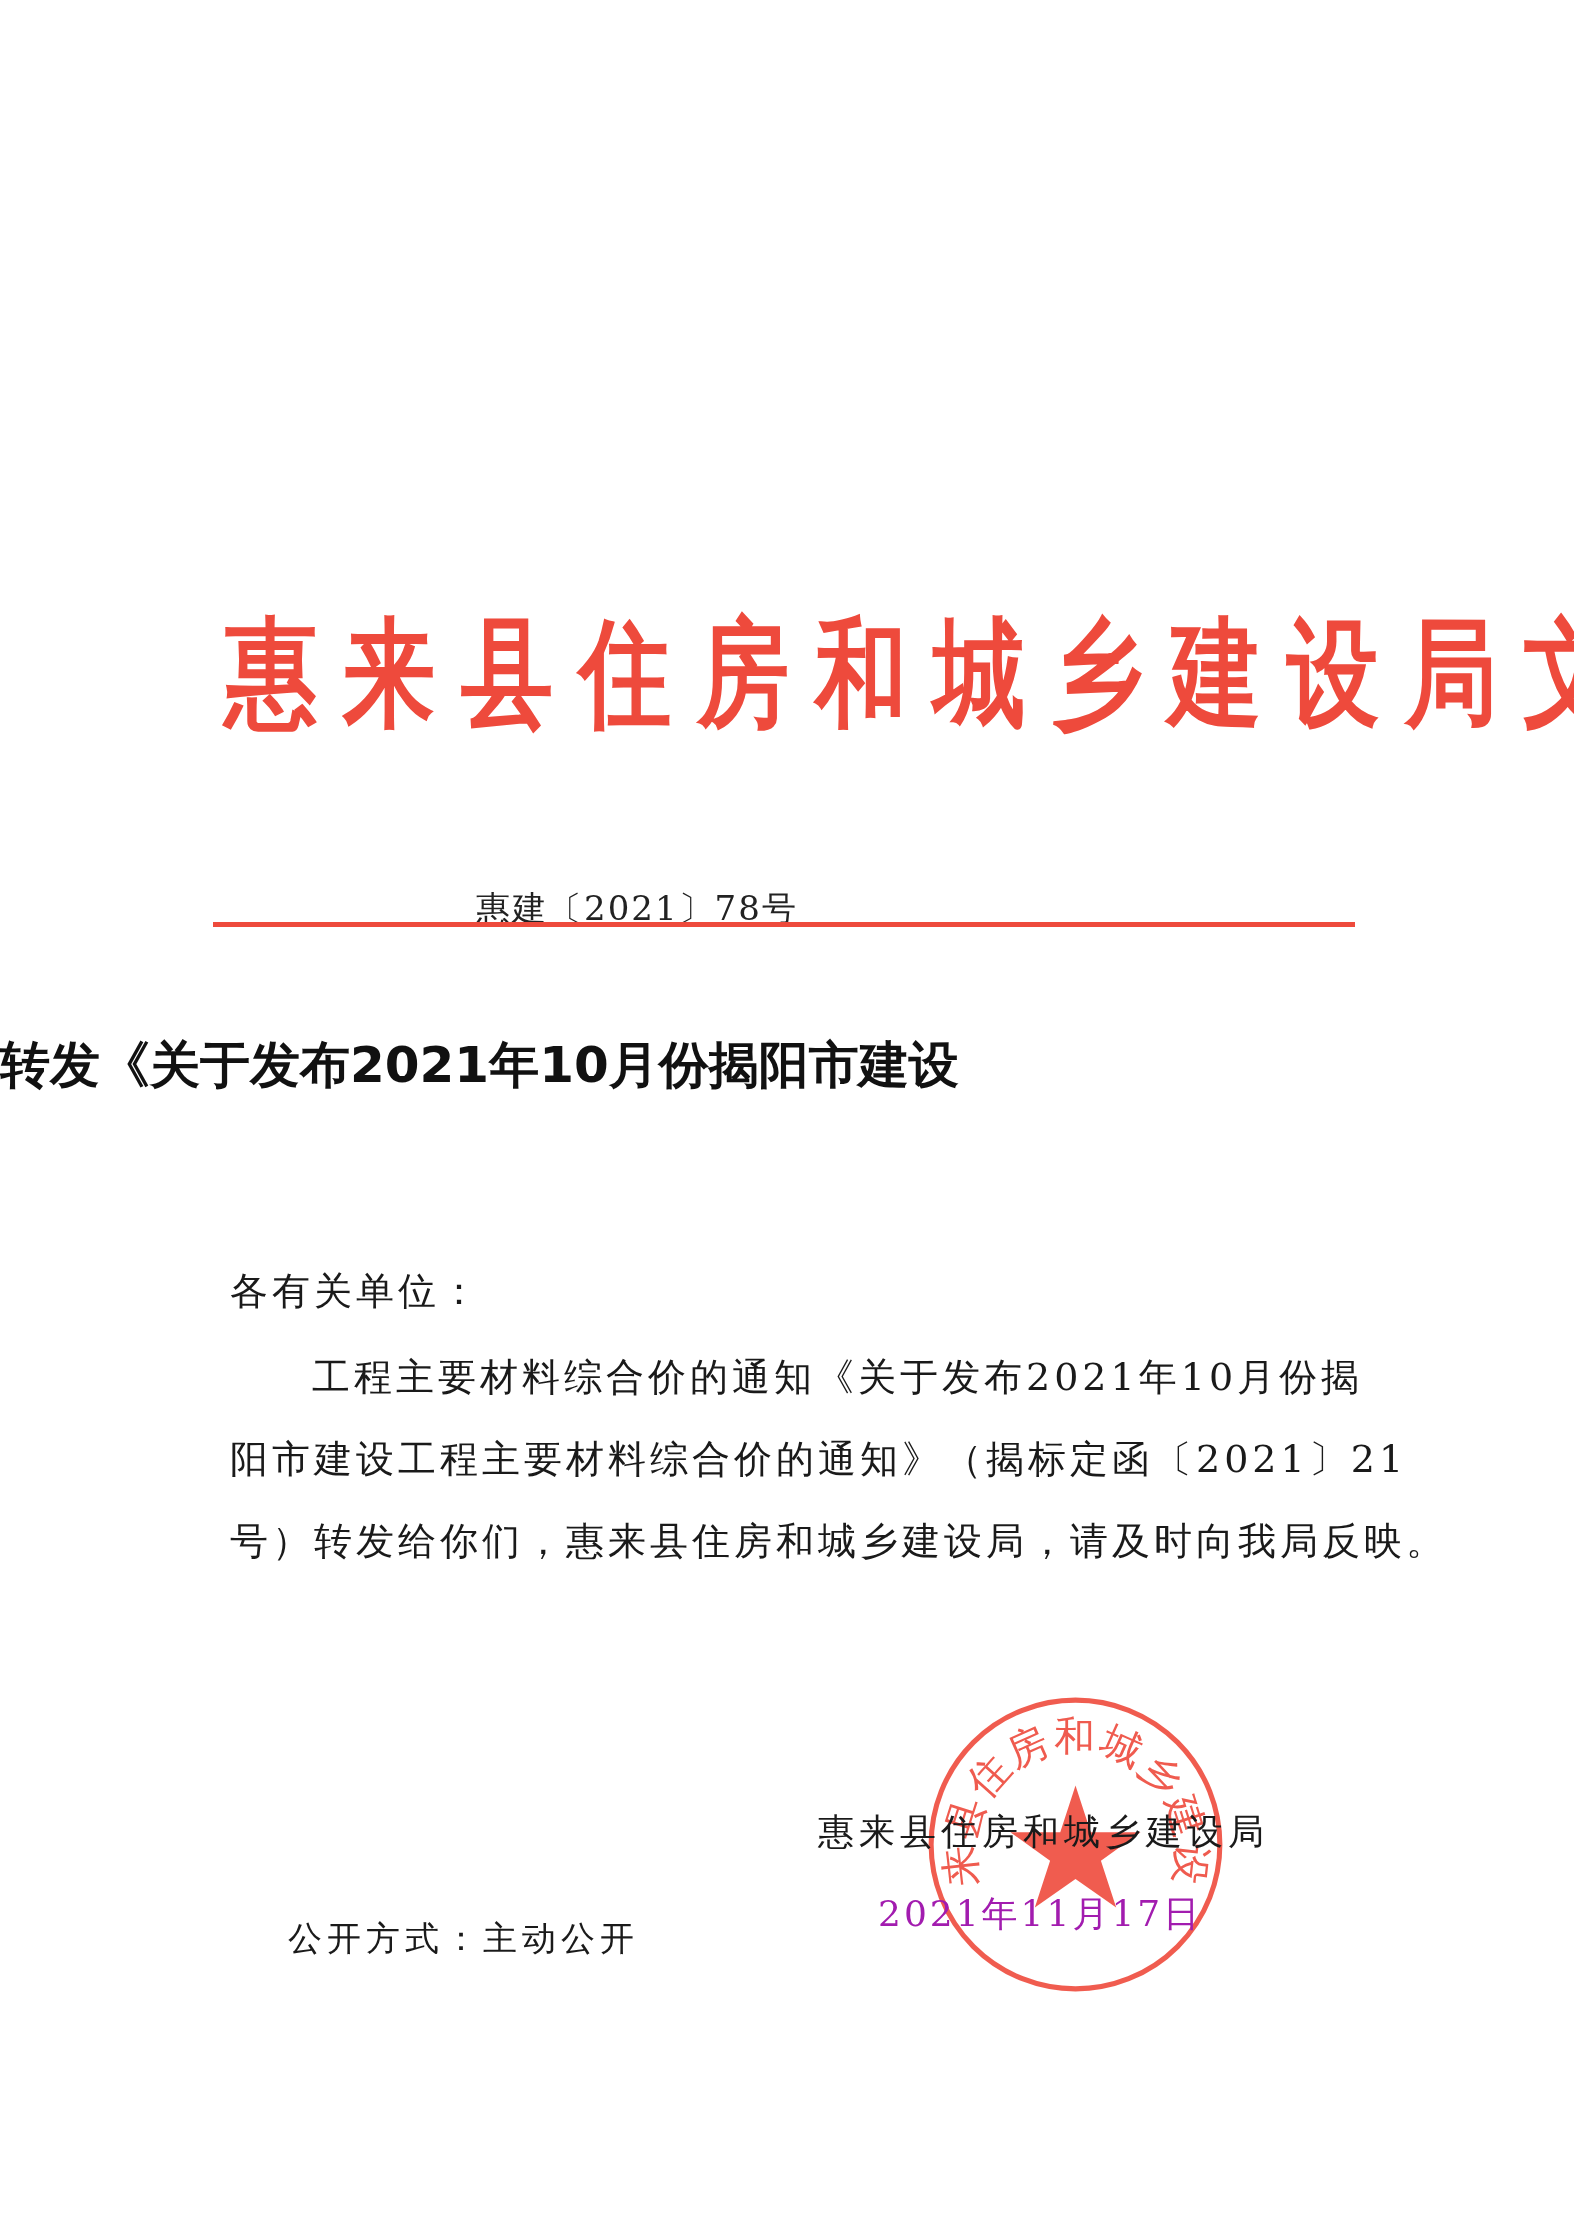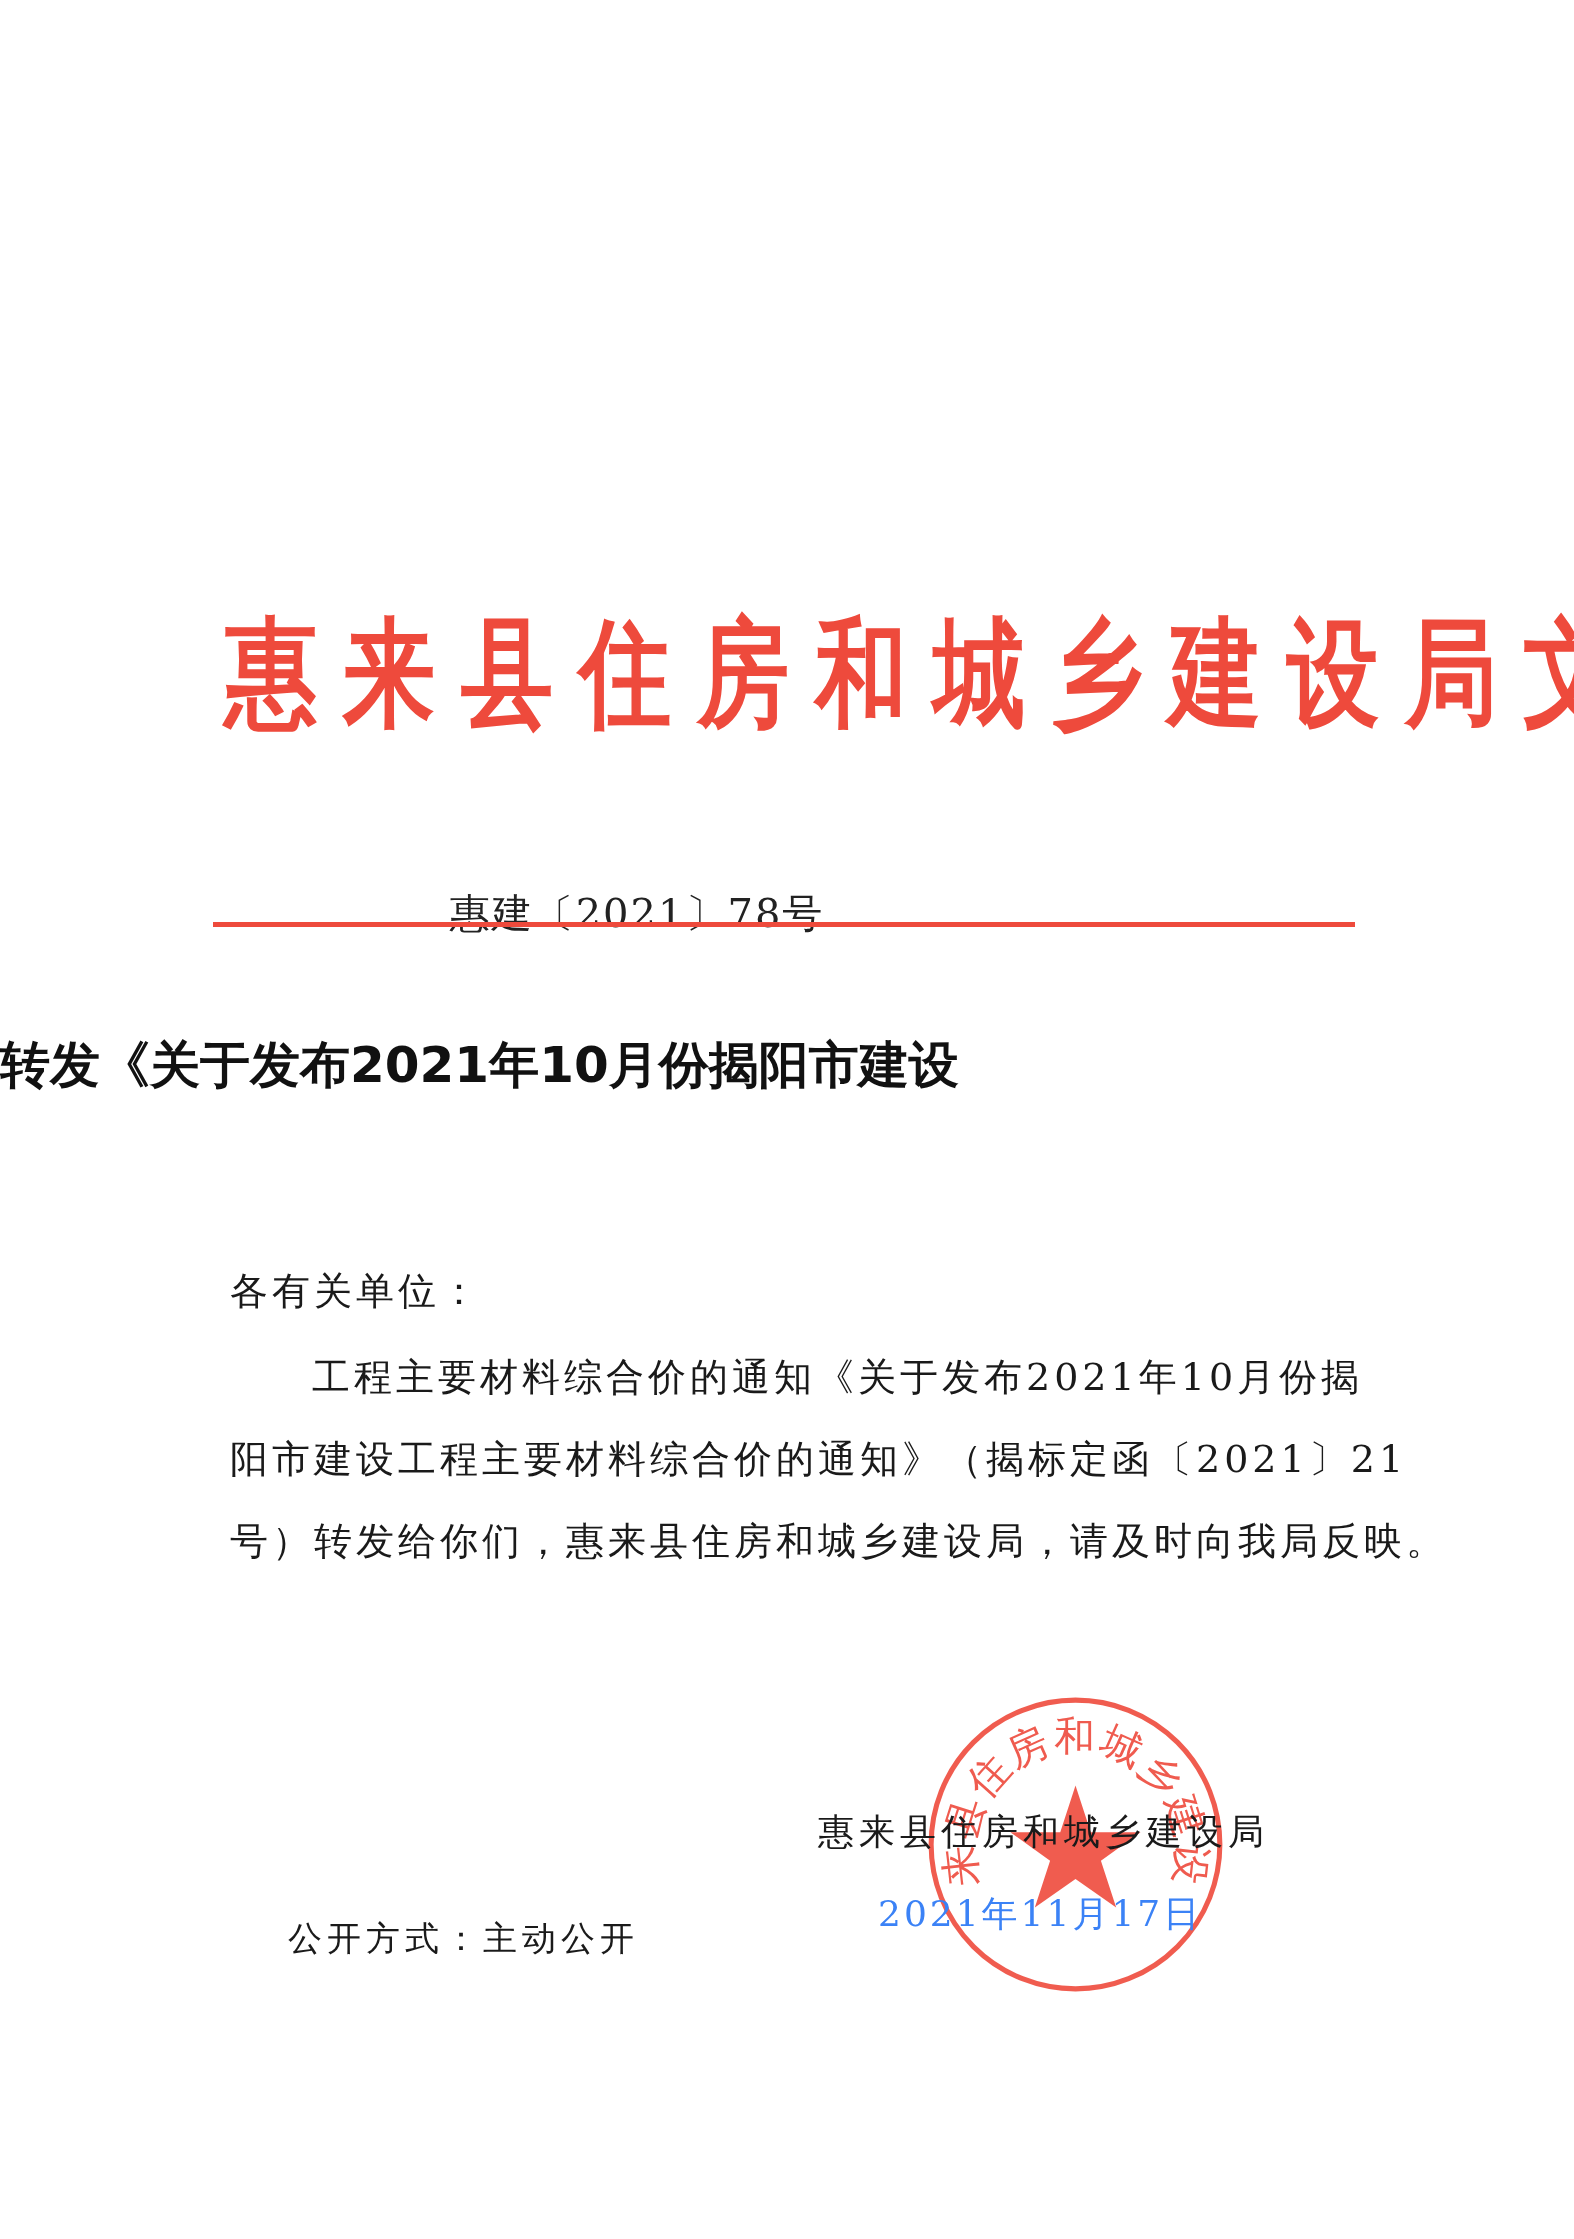--- a/index.html
+++ b/index.html
@@ -40,21 +40,21 @@
       display: inline-block;
       transform: scaleX(0.78);
       transform-origin: center;
     }
     .doc-number {
       position: absolute;
       left: 0;
       width: 1274px;
       top: 886px;
       text-align: center;
-      font-size: 40px;
+      font-size: 34px;
       letter-spacing: 2px;
       color: #222;
       font-family: "DejaVu Serif", "Liberation Serif", serif;
     }
     .red-rule {
       position: absolute;
       left: 213px;
       top: 922px;
       width: 1142px;
       height: 5px;
@@ -105,21 +105,21 @@
       color: #1a1a1a;
       white-space: nowrap;
       font-family: "DejaVu Serif", "Liberation Serif", serif;
     }
     .sign-date {
       position: absolute;
       left: 878px;
       top: 1890px;
       font-size: 36px;
       letter-spacing: 3px;
-      color: #3b82f6;
+      color: #a21caf;
       white-space: nowrap;
       font-family: "DejaVu Serif", "Liberation Serif", serif;
     }
     .disclosure {
       position: absolute;
       left: 288px;
       top: 1916px;
       font-size: 34px;
       letter-spacing: 5px;
       color: #1a1a1a;

